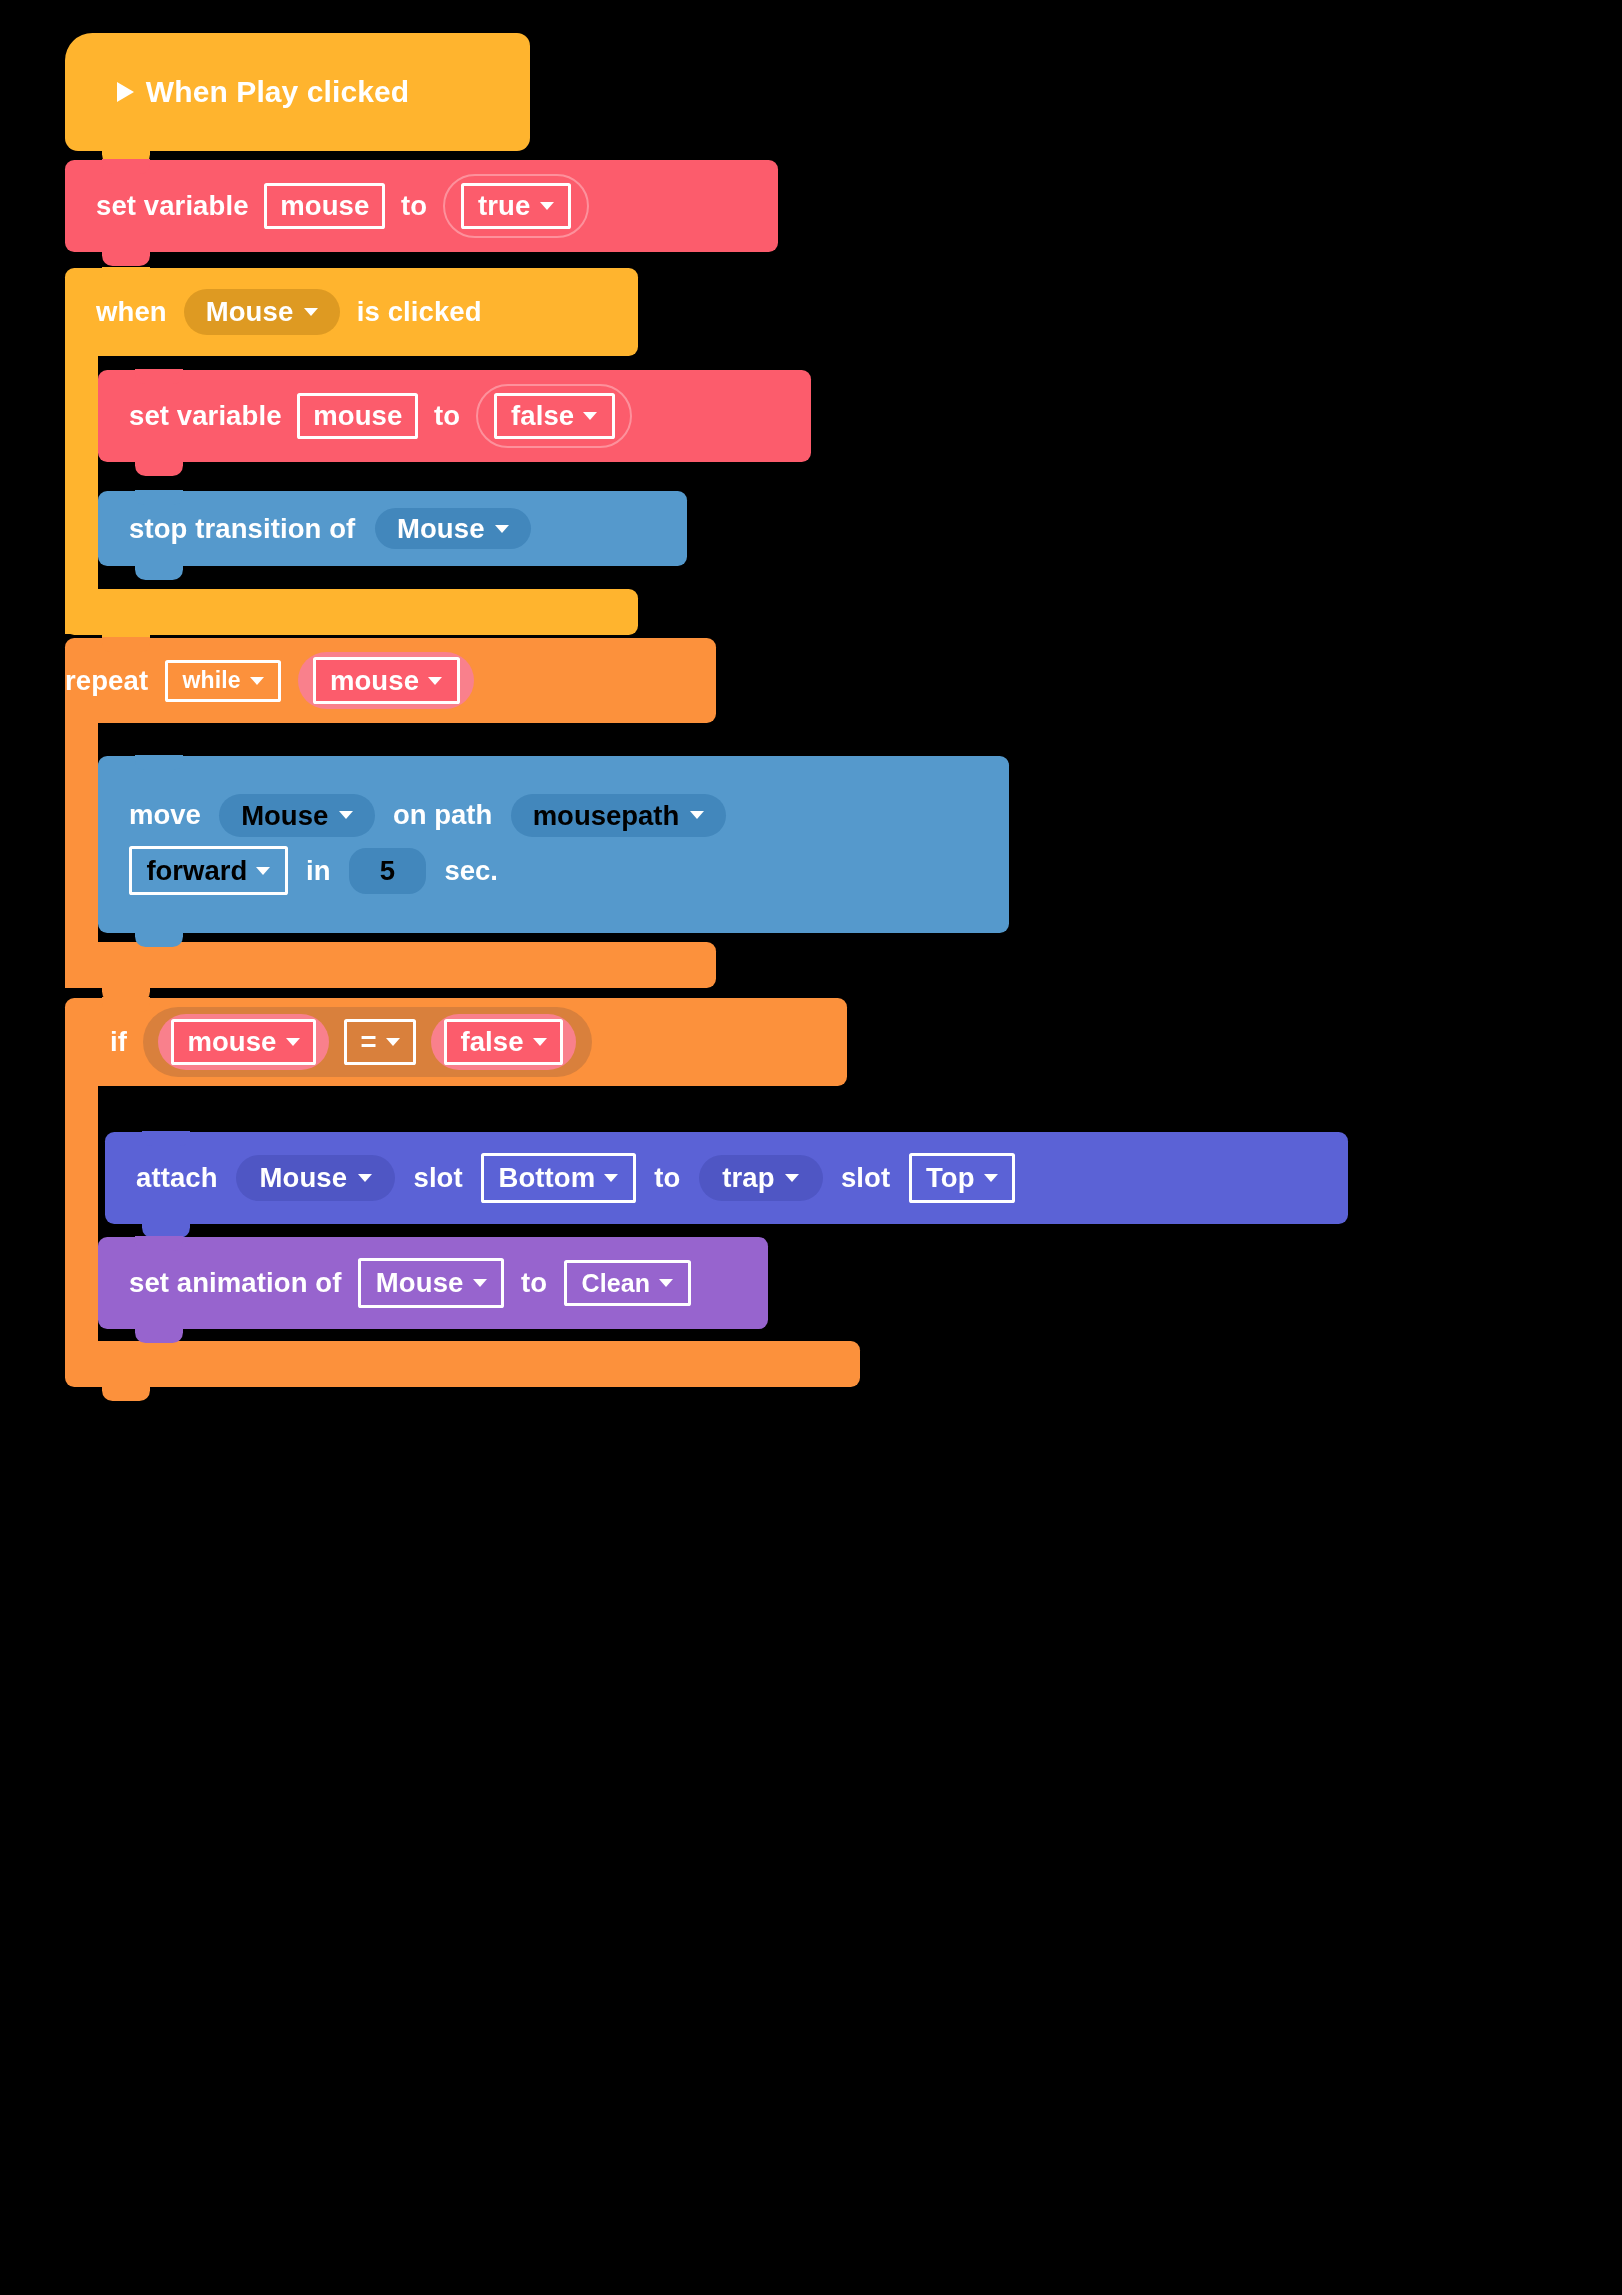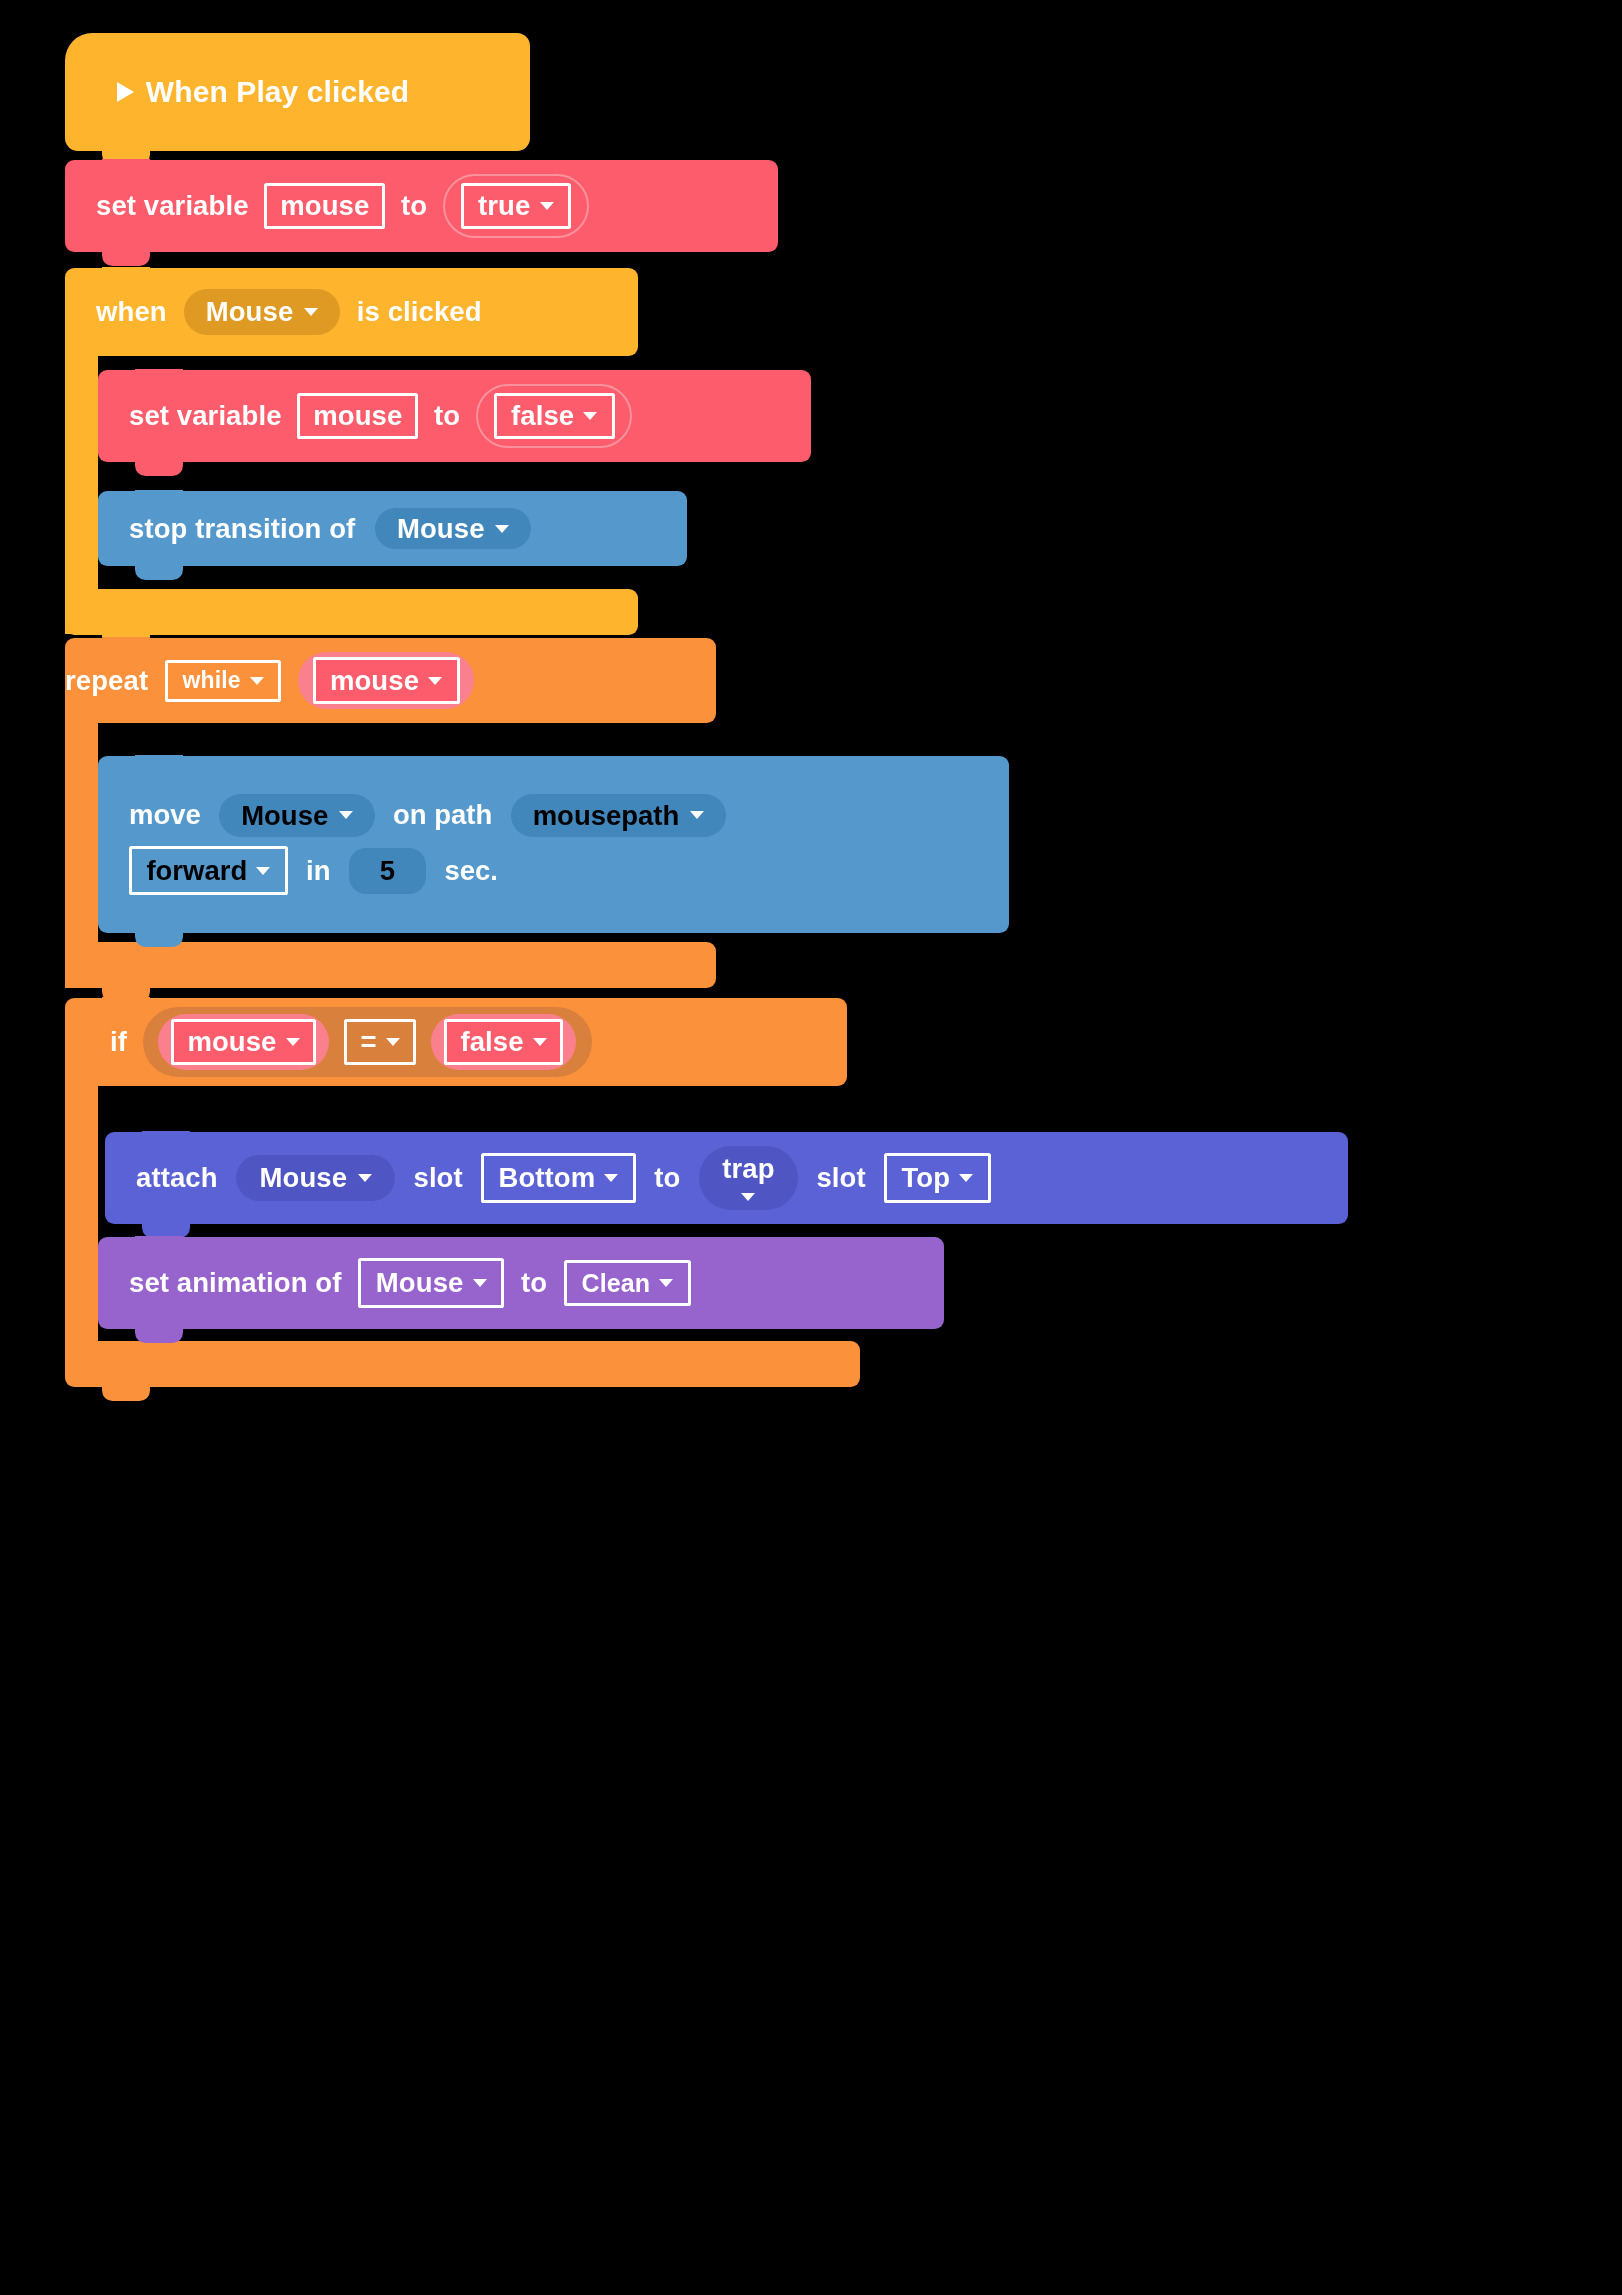--- a/index.html
+++ b/index.html
@@ -286,32 +286,32 @@
     <span class="slot-pill pill-indigo" style="font-size:27.5px; padding:9.2px 23.6px;">
       <span>Mouse</span>
       <span class="caret"></span>
     </span>
     <span class="lbl">slot</span>
     <span class="slot-box" style="font-size:27.5px; padding:7.9px 14.4px;">
       <span>Bottom</span>
       <span class="caret"></span>
     </span>
     <span class="lbl">to</span>
-    <span class="slot-pill pill-indigo" style="font-size:27.5px; padding:9.2px 23.6px;flex-direction:column;">
+    <span class="slot-pill pill-indigo" style="font-size:27.5px; padding:9.2px 23.6px;">
       <span>trap</span>
       <span class="caret"></span>
     </span>
     <span class="lbl">slot</span>
     <span class="slot-box" style="font-size:27.5px; padding:7.9px 14.4px;">
       <span>Top</span>
       <span class="caret"></span>
     </span>
   </div>
 
-  <div class="blk c-purple notch tab" style="left:98px; top:1237px; width:846px; height:92px;
+  <div class="blk c-purple notch tab" style="left:98px; top:1237px; width:670px; height:92px;
               border-radius:9.2px; padding-left:31px; gap:17px; font-size:27.5px;">
     <span class="lbl">set animation of</span>
     <span class="slot-box" style="font-size:27.5px; padding:7.9px 14.4px;">
       <span>Mouse</span>
       <span class="caret"></span>
     </span>
     <span class="lbl">to</span>
     <span class="slot-box" style="font-size:25px; padding:7.9px 14.4px;">
       <span>Clean</span>
       <span class="caret"></span>

